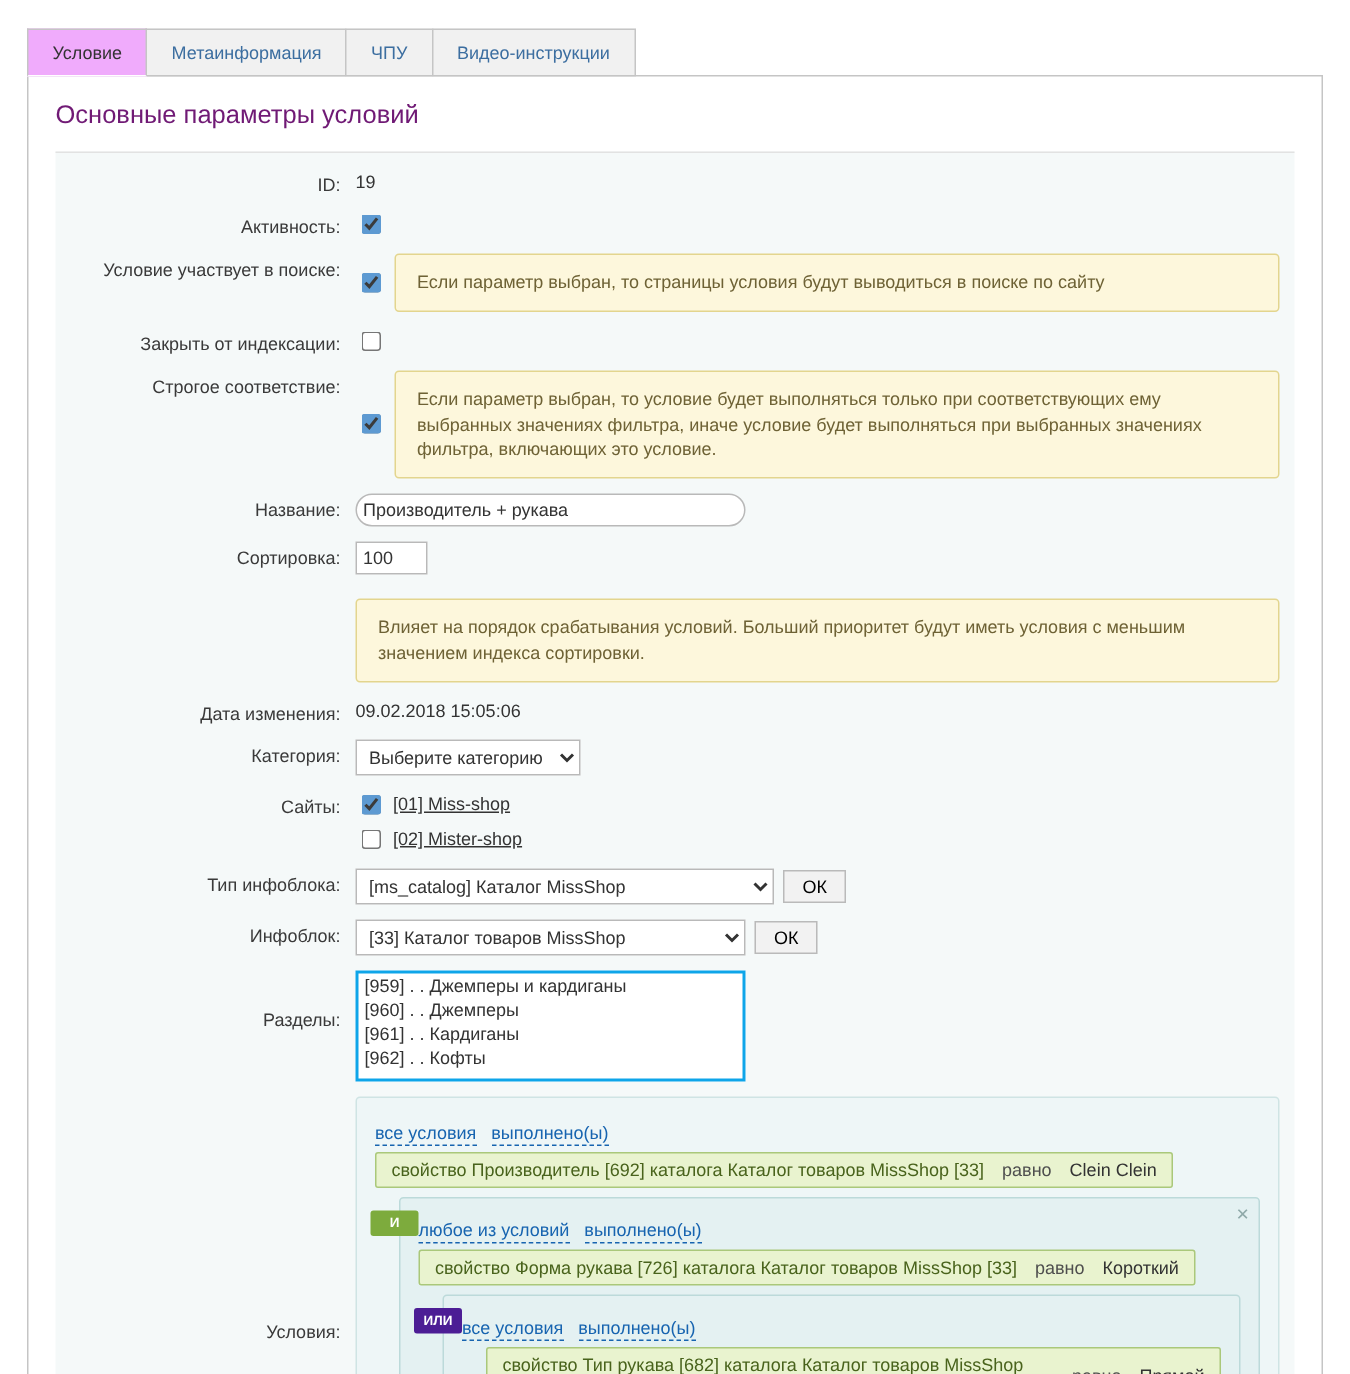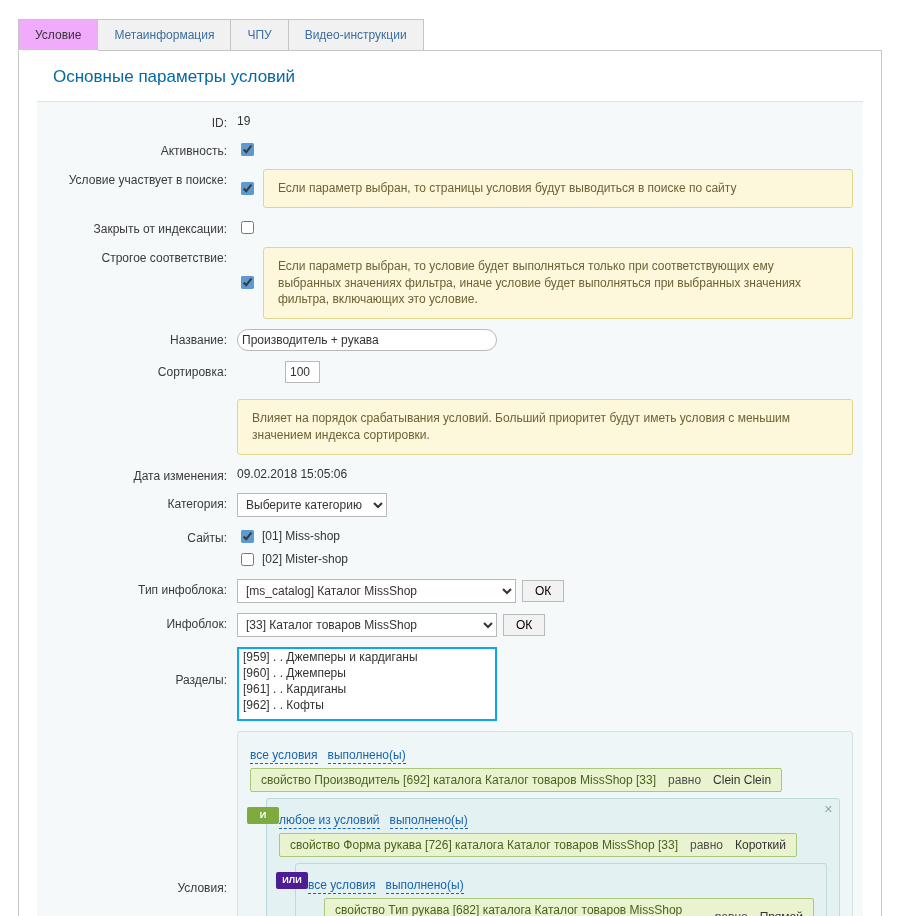--- a/index.html
+++ b/index.html
@@ -20,21 +20,21 @@
     top: 1px;
     margin-right: -1px;
     font-size: 12px;
   }
   .tab.active { background: #f0abfc; color: #333; border-bottom: 1px solid #fff; z-index: 2; }
   .panel {
     border: 1px solid #c5c5c5;
     padding: 14px 18px 22px;
     background: #fff;
   }
-  .heading { font-size: 17px; color: #0369a1; margin: 2px 16px 14px; font-weight: 400; }
+  .heading { font-size: 17px; color: #701a75; margin: 2px 0 14px; font-weight: 400; }
   .body-grid {
     display: grid;
     grid-template-columns: 180px 1fr;
     column-gap: 10px;
     row-gap: 10px;
     background: #f5f9f9;
     padding: 10px;
     border-top: 1px solid #e2e2e2;
   }
   .lbl { text-align: right; padding-top: 4px; color: #3a3a3a; font-size: 12px; }
@@ -53,21 +53,21 @@
   input[type=text], select {
     font-size: 12px; padding: 3px 4px;
     border: 1px solid #b9b9b9; background: #fff; color: #333;
   }
   .multi-option { padding: 1px 4px; color: #333; cursor: pointer; }
   .btn-ok {
     border: 1px solid #bababa; background: #f2f2f2;
     padding: 3px 12px; font-size: 12px; cursor: pointer;
   }
   .chk { accent-color: #5d9ad2; }
-  .chk-line { display: flex; align-items: center; gap: 5px; }
+  .chk-line { display: flex; align-items: center; gap: 5px; text-decoration: underline; }
 
   
   .cond-outer {
     border: 1px solid #cfe4e4; background: #eef6f7;
     border-radius: 3px; padding: 10px 12px 14px;
   }
   .link-dotted { color: #1764b0; border-bottom: 1px dashed #1764b0; cursor: pointer; padding-bottom: 1px; }
   .cond-line { margin: 6px 0; }
   .rule-box {
     display: inline-flex; align-items: center; gap: 12px;
@@ -140,21 +140,21 @@
       <div class="note">Если параметр выбран, то условие будет выполняться только при соответствующих ему выбранных значениях фильтра, иначе условие будет выполняться при выбранных значениях фильтра, включающих это условие.</div>
     </div>
 
     <div class="lbl">Название:</div>
     <div class="val">
       <input type="text" style="width: 260px; border-radius: 11px;" value="Производитель + рукава">
     </div>
 
     <div class="lbl">Сортировка:</div>
     <div class="val">
-        <input type="text" style="width: 35px; margin-left: 48px;" value="100">
+        <input type="text" style="width: 48px;" value="100">
       </div>
 
     <div></div>
     <div class="val">
       <div class="note" style="margin-top:6px">Влияет на порядок срабатывания условий. Больший приоритет будут иметь условия с меньшим значением индекса сортировки.</div>
     </div>
 
     <div class="lbl">Дата изменения:</div>
     <div class="val">09.02.2018 15:05:06</div>
 

